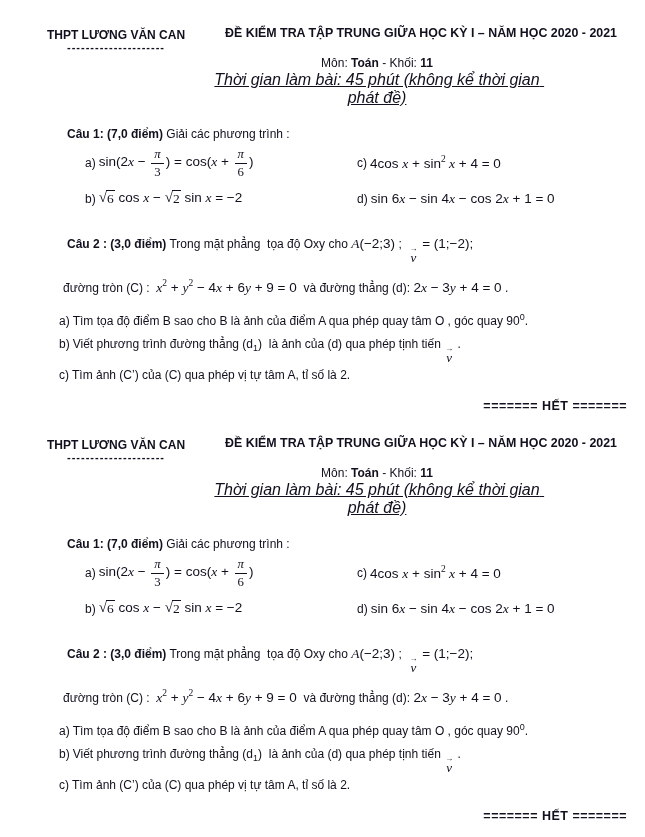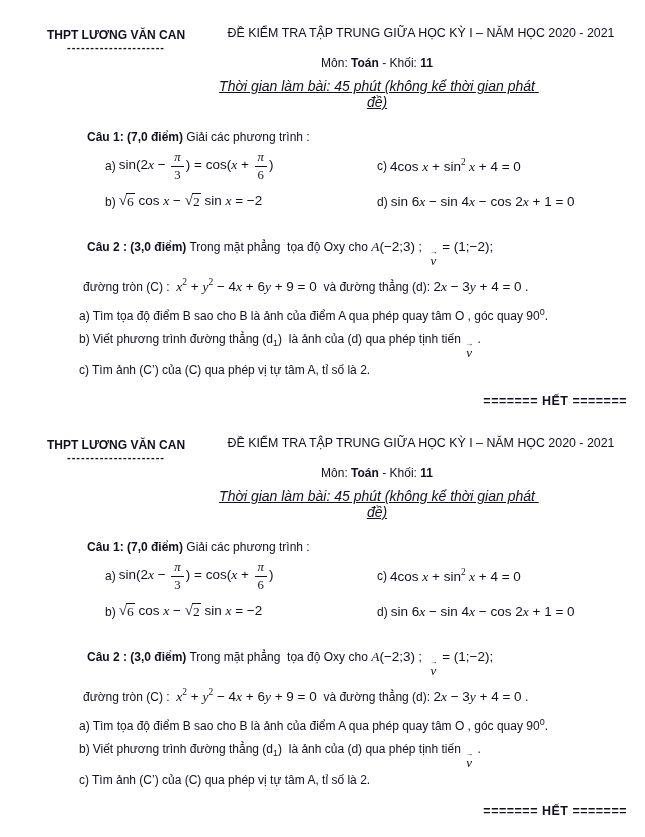--- a/index.html
+++ b/index.html
@@ -12,33 +12,33 @@
   .copy { position:absolute; left:0; width:645px; }
   .copy1 { top:26px; }
   .copy2 { top:436px; }
 
   
   .header { display:flex; padding:0 16px 0 34px;gap:15px; }
   .header-left { width:164px; text-align:center; padding-top:2px; flex:none; }
   .school { font-weight:bold; font-size:12px; white-space:nowrap; }
   .dashes { font-weight:bold; font-size:11px; letter-spacing:1px; line-height:10px; }
   .header-right { flex:1; text-align:center; }
-  .title { font-weight:normal; font-size:12.4px; white-space:nowrap; }
+  .title { font-weight:bold; font-size:12.4px; white-space:nowrap; }
   .subline { font-size:12px; margin-top:16px; margin-right:88px; }
   .subline b { font-weight:bold; }
-  .timeline { font-size:14px; font-style:italic; text-decoration:underline; margin-top:8px; margin-right:88px; }
+  .timeline { font-size:16px; font-style:italic; text-decoration:underline; margin-top:1px; margin-right:88px; }
 
   
-  .content { padding:0 18px 0 55px; }
+  .content { padding:0 18px 0 35px; }
   .q-heading { margin-left:32px; margin-top:19px; font-size:12px; line-height:17px; }
   .q-heading .qlabel { font-weight:bold; }
   .eq-grid { display:grid; grid-template-columns:272px auto; padding-left:50px; margin-top:3px; row-gap:2px; }
   .eq { display:flex; align-items:center; min-height:34px; }
   .eq-label { flex:none; margin-right:3px; }
-  .line2 { margin-left:28px; margin-top:3px; line-height:24px; }
+  .line2 { margin-left:28px; margin-top:3px; line-height:32px; }
   .subitems { margin-left:24px; margin-top:2px; }
   .subitem { line-height:22.5px; }
   .sub-label { margin-right:3px; }
   .footer { text-align:right; padding-left:22px; margin-top:13px; font-weight:bold; font-size:12.5px; letter-spacing:0.5px; }
 
   
   [data-bind], .tx, .mt, .mi { white-space:pre-wrap; }
   .tx { font-family:"Liberation Sans", sans-serif; }
   .mt { font-family:Liberation Sans, sans-serif; font-size:13.5px; }
   .mi { font-family:"Liberation Serif", serif; font-style:italic; font-size:13.5px; }

